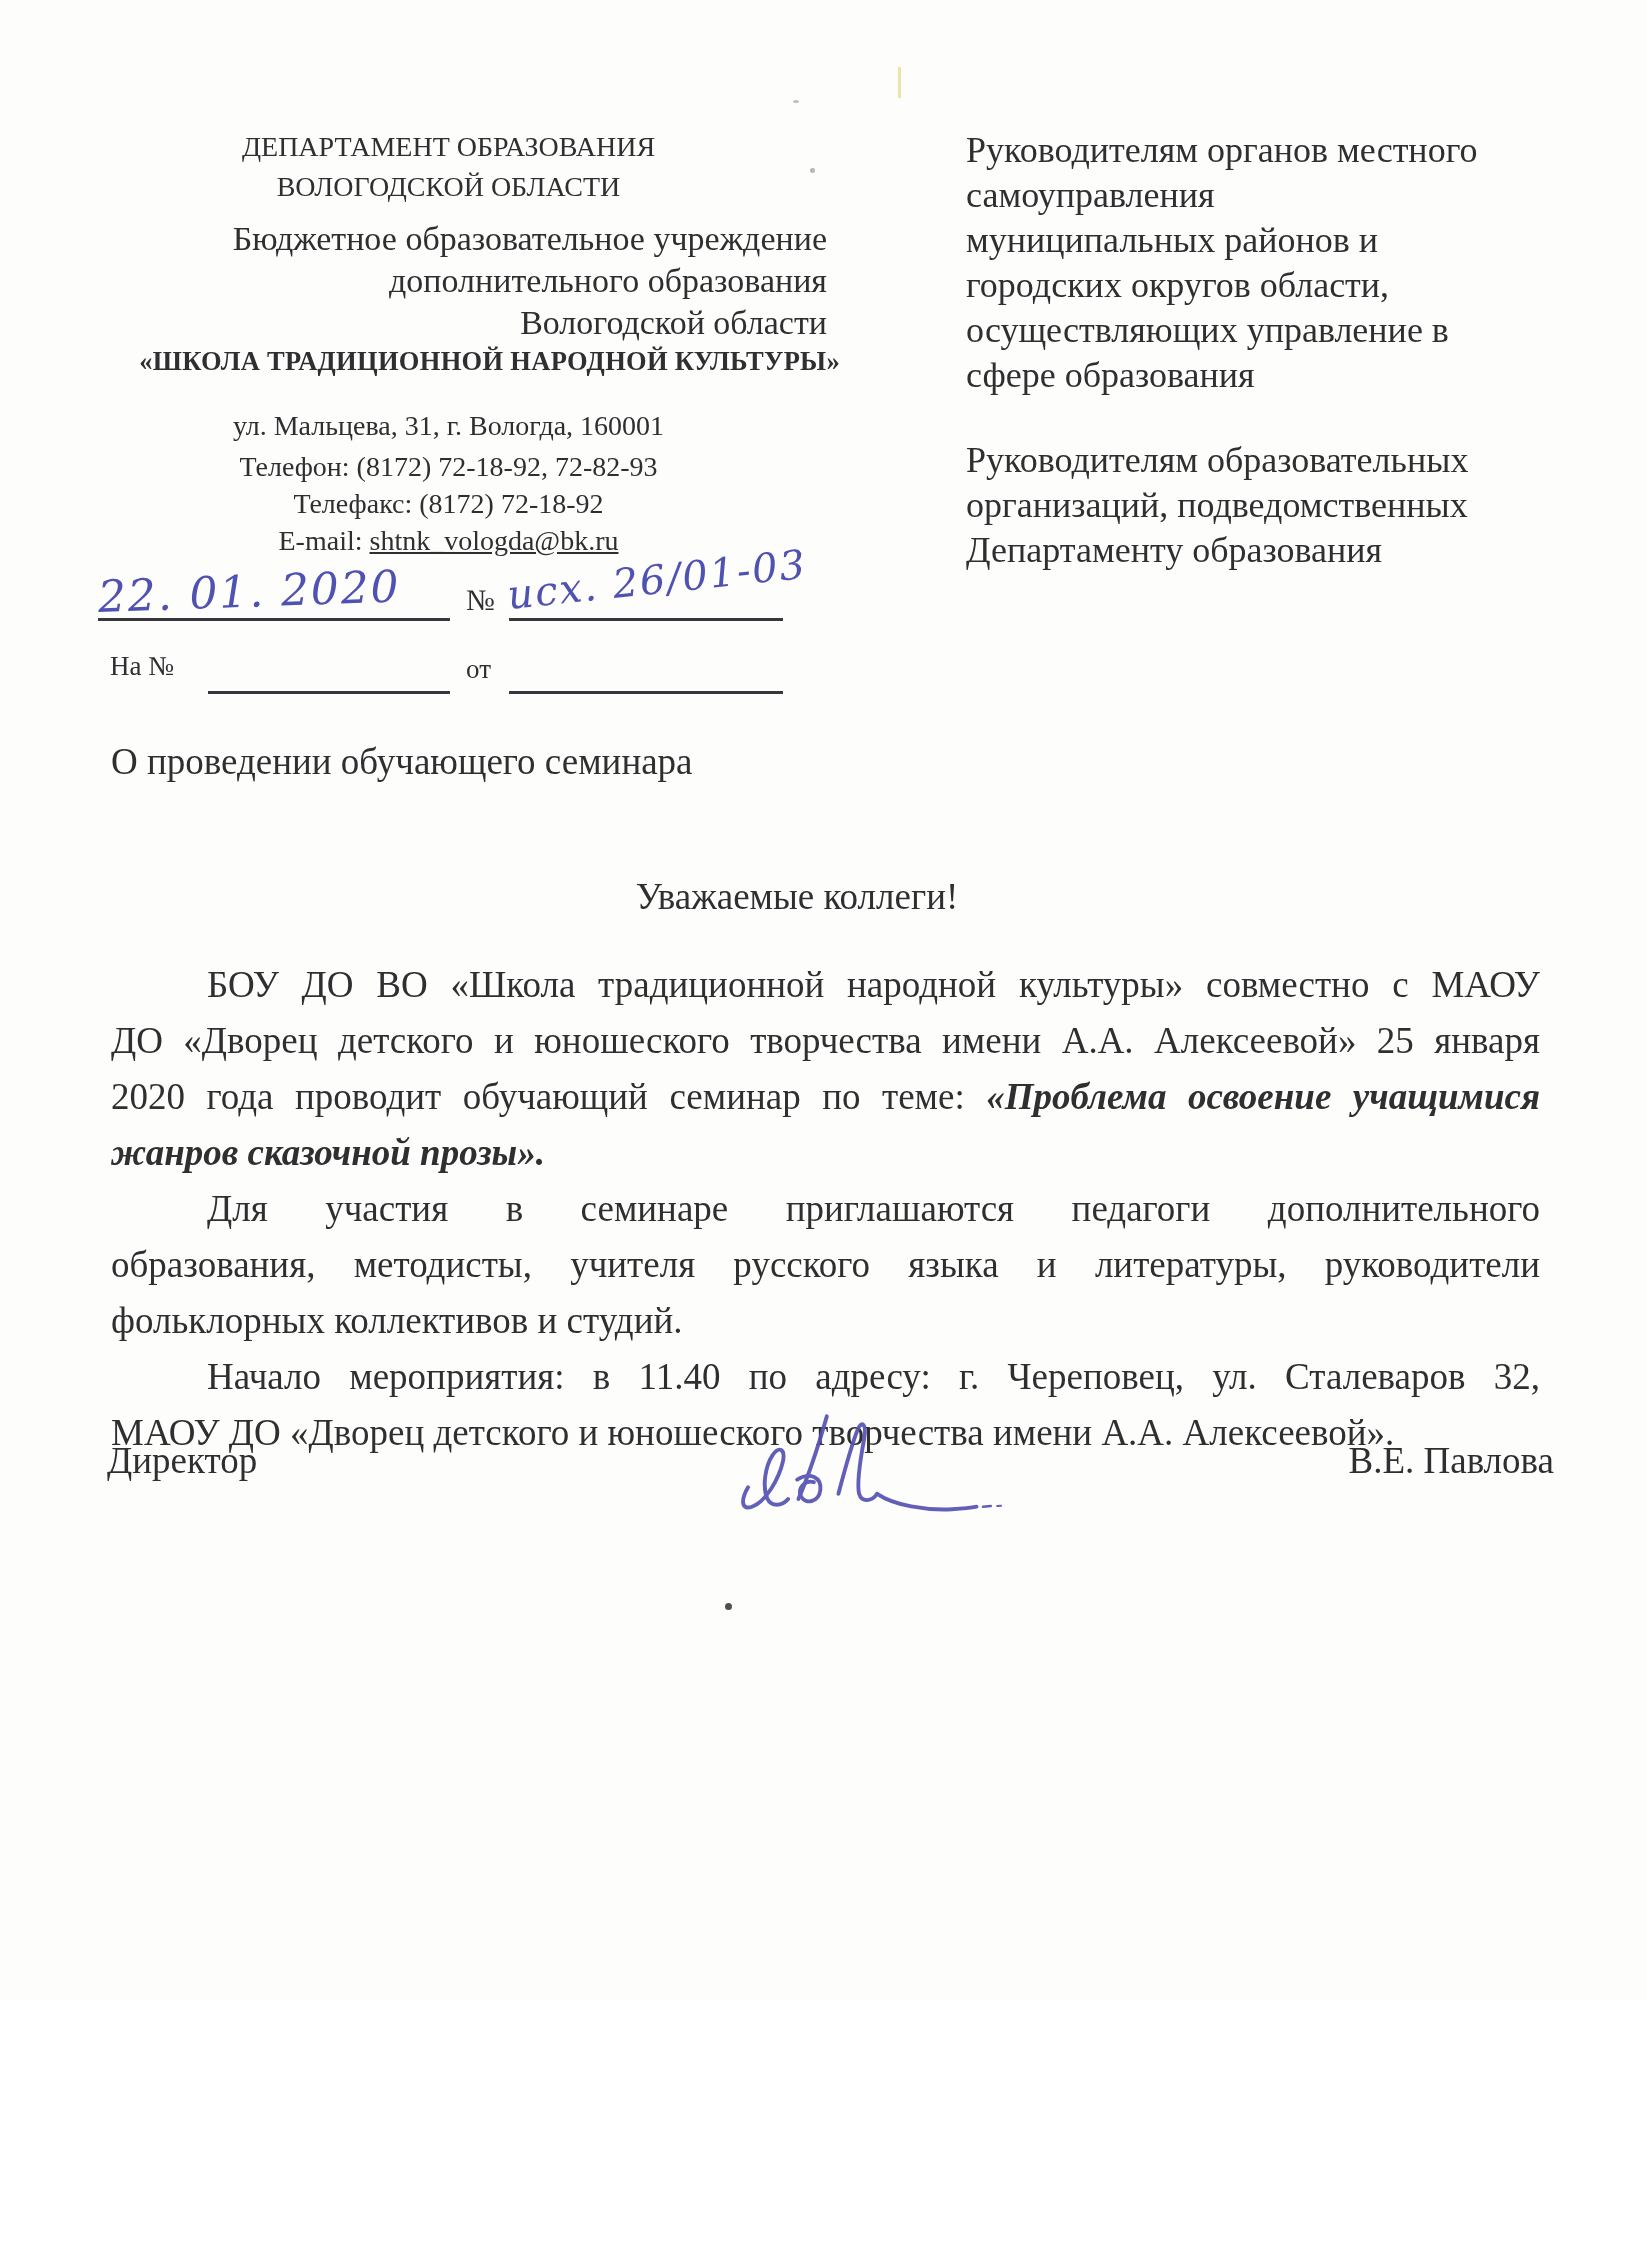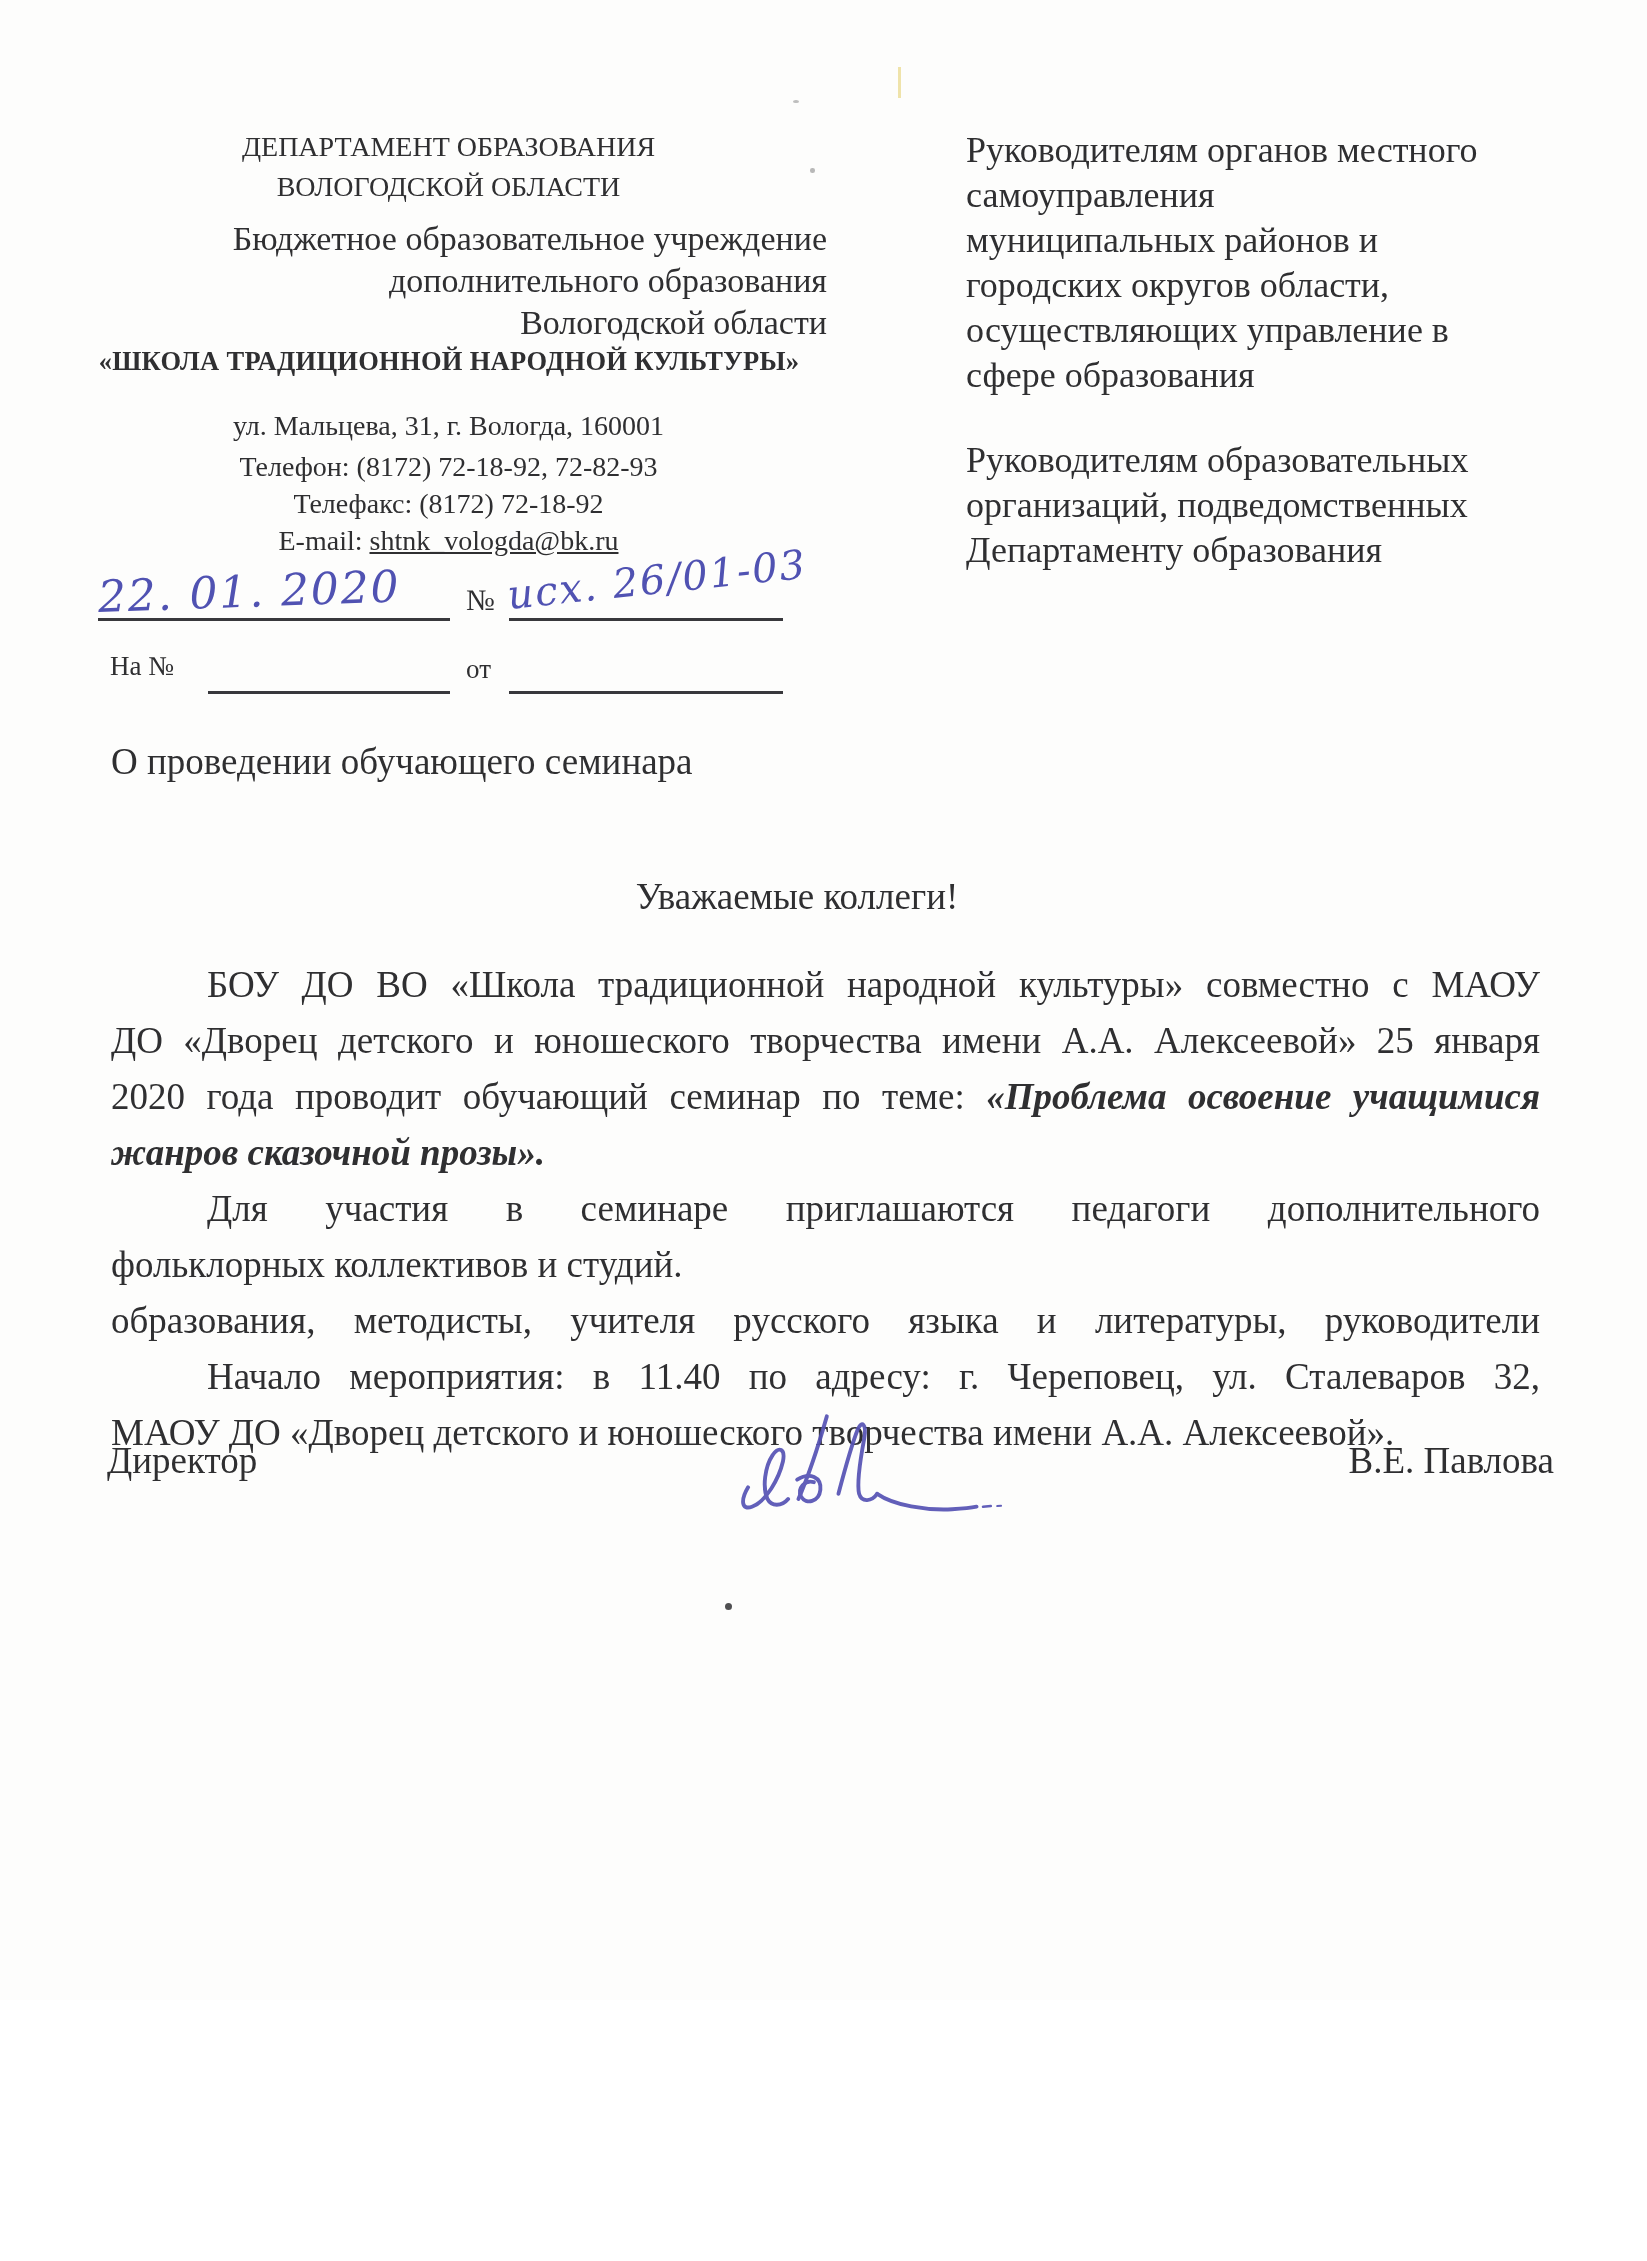--- a/index.html
+++ b/index.html
@@ -10,21 +10,21 @@
     background: var(--paper, #fdfdfc);
     font-family: "Liberation Serif", "DejaVu Serif", serif;
     color: var(--ink, #2f2f31);
     overflow: hidden;
   }
   .abs { position: absolute; }
 
   
   .sender-dept   { left: 90px; top: 127px;  width: 717px; font-size: 28px; line-height: 40px; text-align: center; }
   .sender-org    { left: 71px; top: 218px;  width: 756px; font-size: 34px; line-height: 42px; text-align: right; }
-  .school-name   { left: 58px;  top: 346px;  width: 782px; font-size: 26.5px; font-weight: bold; text-align: center; letter-spacing: 0.3px; }
+  .school-name   { left: 58px;  top: 346px;  width: 782px; font-size: 26.5px; font-weight: bold; text-align: right; letter-spacing: 0.3px; }
   .sender-addr   { left: 90px; top: 394px;  width: 717px; font-size: 28px; text-align: center; margin-top: 16px; }
   .sender-contact{ left: 90px; top: 448px;  width: 717px; font-size: 28px; line-height: 37px; text-align: center; }
   .email-value { text-decoration: underline; }
 
   
   .recipients { left: 966px; top: 128px; width: 620px; font-size: 36px; line-height: 45px; }
   .recipients .block2 { margin-top: 40px; }
 
   
   .hand {
@@ -123,22 +123,22 @@
   <div class="abs subject">О проведении обучающего семинара</div>
 
   <div class="abs greeting">Уважаемые коллеги!</div>
 
   <div class="abs letter-body">
       <div class="body-line first"><span>БОУ ДО ВО «Школа традиционной народной культуры» совместно с МАОУ</span></div>
       <div class="body-line"><span>ДО «Дворец детского и юношеского творчества имени А.А. Алексеевой» 25 января</span></div>
       <div class="body-line"><span>2020 года проводит обучающий семинар по теме: </span><span class="em">«Проблема освоение учащимися</span></div>
       <div class="body-line last"><span class="em">жанров сказочной прозы».</span></div>
       <div class="body-line first"><span>Для участия в семинаре приглашаются педагоги дополнительного</span></div>
+      <div class="body-line"><span>образования, методисты, учителя русского языка и литературы, руководители</span></div>
       <div class="body-line last"><span>фольклорных коллективов и студий.</span></div>
-      <div class="body-line"><span>образования, методисты, учителя русского языка и литературы, руководители</span></div>
       <div class="body-line first"><span>Начало мероприятия: в 11.40 по адресу: г. Череповец, ул. Сталеваров 32,</span></div>
       <div class="body-line last"><span>МАОУ ДО «Дворец детского и юношеского творчества имени А.А. Алексеевой».</span></div>
     </div>
 
   <div class="abs sig-title">Директор</div>
 
   <svg class="abs sig-svg" width="284" height="123" viewBox="0 0 440 190">
     <g fill="none" stroke="#5552b4" stroke-width="6" stroke-linecap="round" opacity="0.92">
       <path d="M 150 8 C 138 50, 120 104, 106 136"></path>
       <path d="M 28 118 C 16 138, 18 154, 34 148 C 56 140, 76 104, 82 78 C 86 58, 76 54, 66 68 C 54 86, 50 118, 58 136 C 64 148, 80 148, 90 136"></path>

